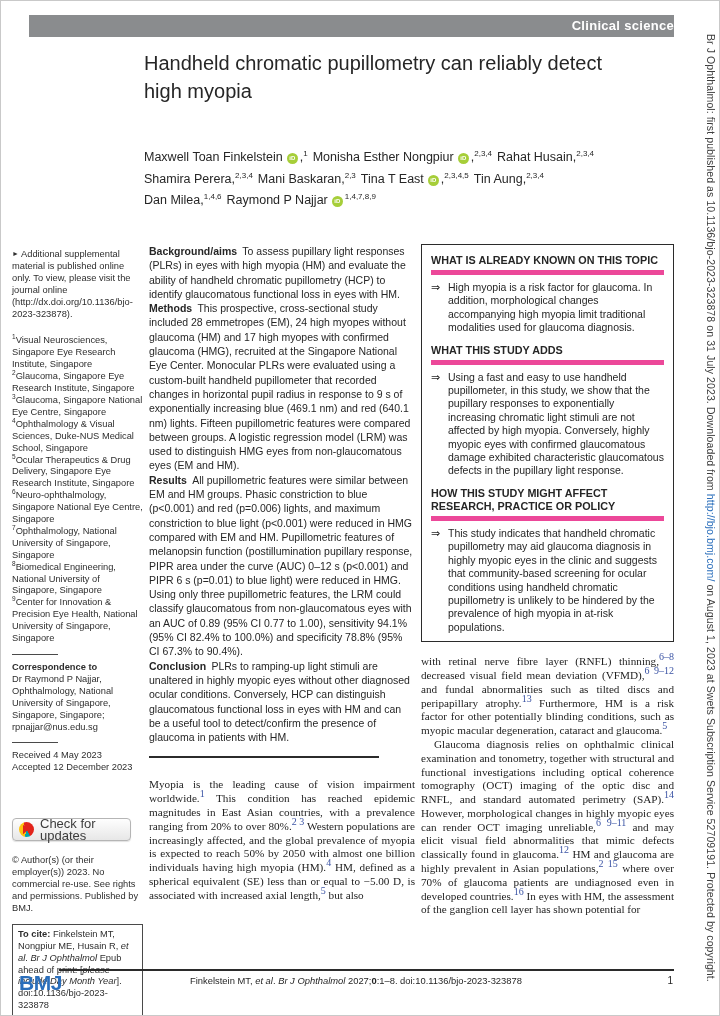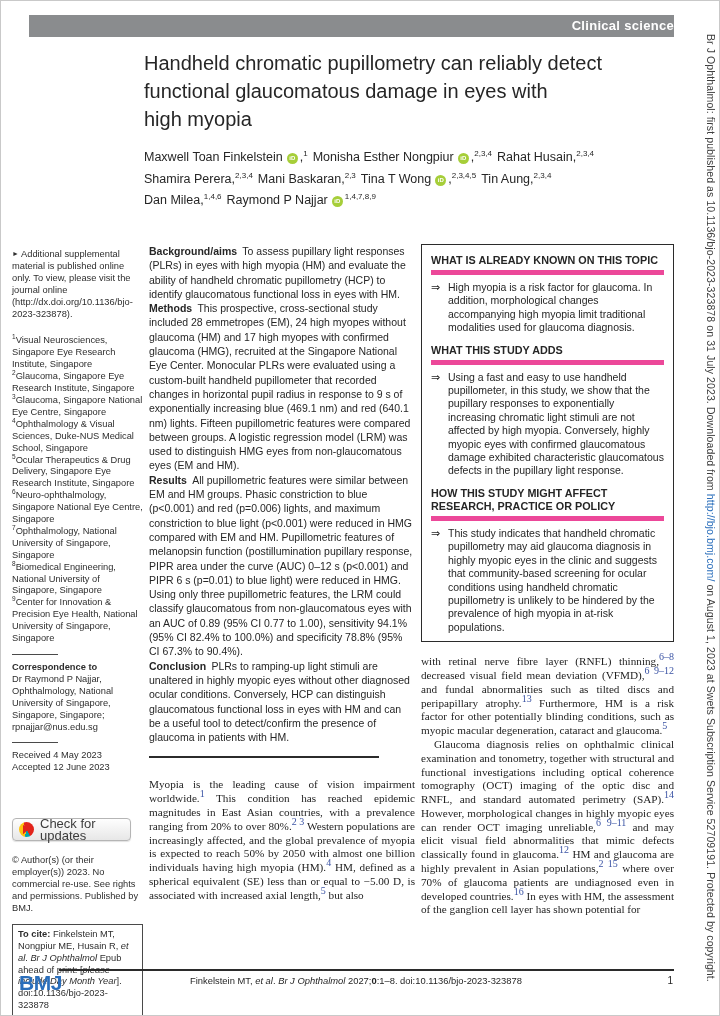--- a/index.html
+++ b/index.html
@@ -77,27 +77,26 @@
 <div class="page">
 
   <div class="topbar">
     <span>Clinical science</span>
   </div>
 
   <div class="margin-note"><span>Br J Ophthalmol: first published as 10.1136/bjo-2023-323878 on 31 July 2023. Downloaded from </span><span class="mlink">http://bjo.bmj.com/</span><span> on August 1, 2023 at Swets Subscription Service 52709191. Protected by copyright.</span></div>
 
   <h1 class="title" id="title">
       <div>Handheld chromatic pupillometry can reliably detect</div>
-      <div>functional glaucomatous damage in eyes with</div>
       <div>high myopia</div>
     </h1>
 
   <div class="authors" id="authors">
       <div><span class="author"><span>Maxwell Toan Finkelstein</span><span class="orcid">iD</span><span>,</span><sup>1</sup></span><span class="author"><span>Monisha Esther Nongpiur</span><span class="orcid">iD</span><span>,</span><sup>2,3,4</sup></span><span class="author"><span>Rahat Husain</span><span>,</span><sup>2,3,4</sup></span></div>
-      <div><span class="author"><span>Shamira Perera</span><span>,</span><sup>2,3,4</sup></span><span class="author"><span>Mani Baskaran</span><span>,</span><sup>2,3</sup></span><span class="author"><span>Tina T Wong</span><span class="orcid">iD</span><span>,</span><sup>2,3,4,5</sup></span><span class="author"><span>Tin Aung</span><span>,</span><sup>2,3,4</sup></span></div>
+      <div><span class="author"><span>Shamira Perera</span><span>,</span><sup>2,3,4</sup></span><span class="author"><span>Mani Baskaran</span><span>,</span><sup>2,3</sup></span><span class="author"><span>Tina T East</span><span class="orcid">iD</span><span>,</span><sup>2,3,4,5</sup></span><span class="author"><span>Tin Aung</span><span>,</span><sup>2,3,4</sup></span></div>
       <div><span class="author"><span>Dan Milea</span><span>,</span><sup>1,4,6</sup></span><span class="author"><span>Raymond P Najjar</span><span class="orcid">iD</span><sup>1,4,7,8,9</sup></span></div>
     </div>
 
   <div class="sidebar">
     <div class="supp">
       <span class="arrow">►</span>
       <span>Additional supplemental material is published online only. To view, please visit the journal online (http://dx.doi.org/10.1136/bjo-2023-323878).</span>
     </div>
     <div id="affils">
         <div class="aff"><sup>1</sup>Visual Neurosciences, Singapore Eye Research Institute, Singapore</div>
@@ -110,21 +109,21 @@
         <div class="aff"><sup>8</sup>Biomedical Engineering, National University of Singapore, Singapore</div>
         <div class="aff"><sup>9</sup>Center for Innovation &amp; Precision Eye Health, National University of Singapore, Singapore</div>
       </div>
     <hr class="srule">
     <div>
       <div class="corr-h">Correspondence to</div>
       <div><span>Dr Raymond P Najjar, Ophthalmology, National University of Singapore, Singapore, Singapore; </span><span>rpnajjar@nus.edu.sg</span></div>
     </div>
     <hr class="srule">
     <div class="dates">Received 4 May 2023</div>
-    <div>Accepted 12 June 2023</div>
+    <div>Accepted 12 December 2023</div>
     <div class="badge">
       <span class="crossmark"></span>
       <span>Check for updates</span>
     </div>
     <div class="copy">© Author(s) (or their employer(s)) 2023. No commercial re-use. See rights and permissions. Published by BMJ.</div>
     <div class="cite"><span class="b">To cite:</span><span> Finkelstein MT, Nongpiur ME, Husain R, </span><span class="i">et al</span><span>. </span><span class="i">Br J Ophthalmol</span><span> Epub ahead of print: [</span><span class="i">please include Day Month Year</span><span>]. doi:10.1136/bjo-2023-323878</span></div>
   </div>
 
   <div class="mid">
     <div id="abs">

